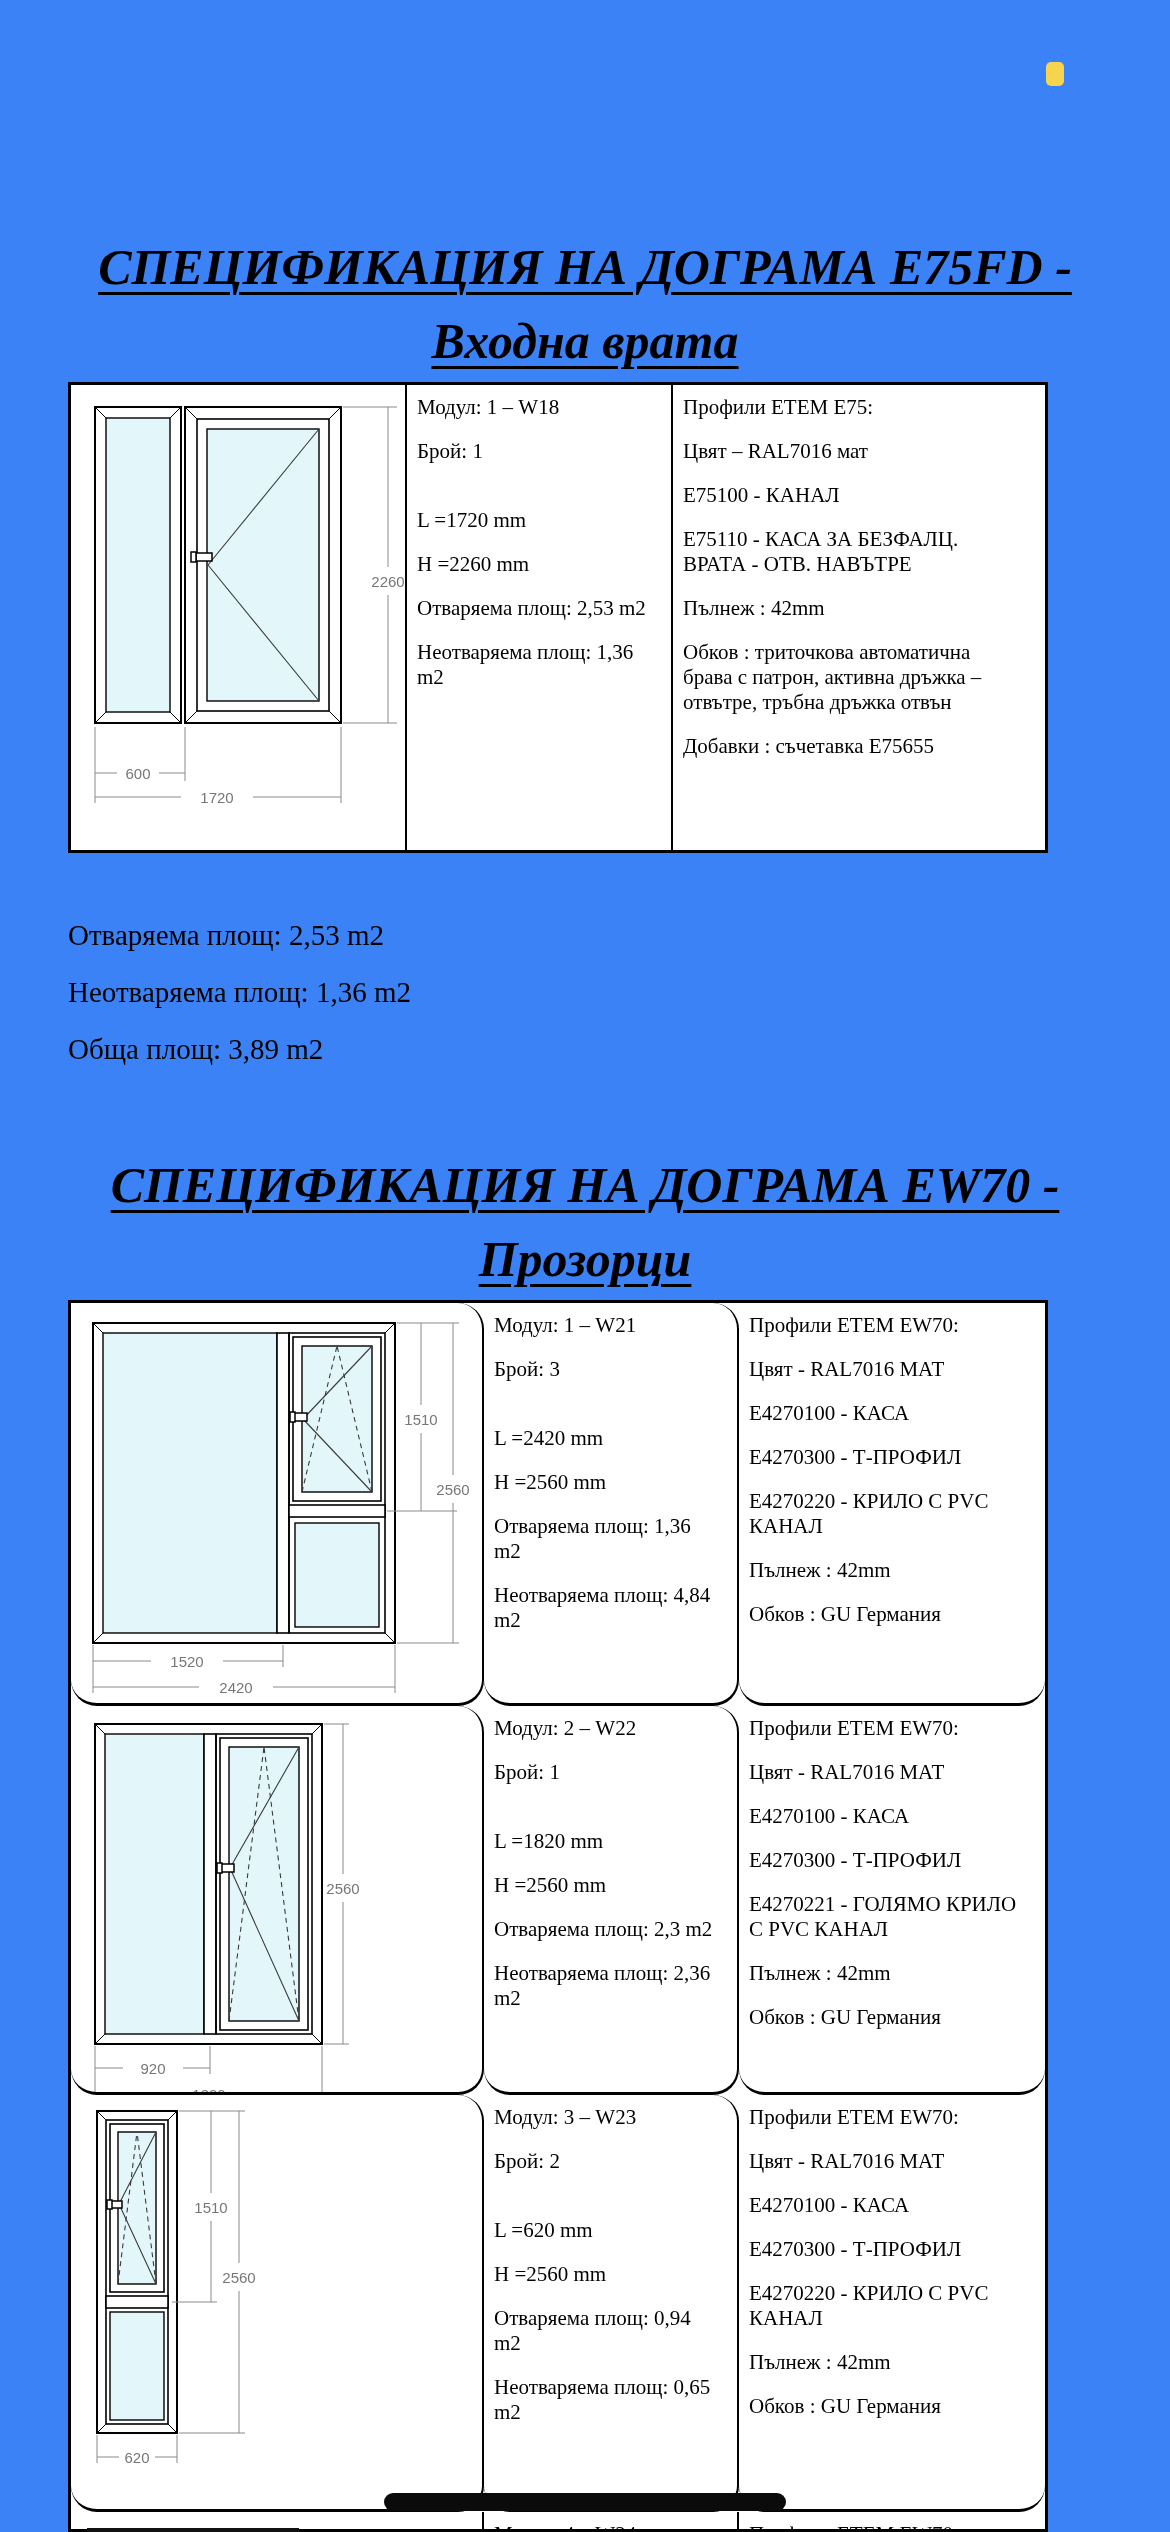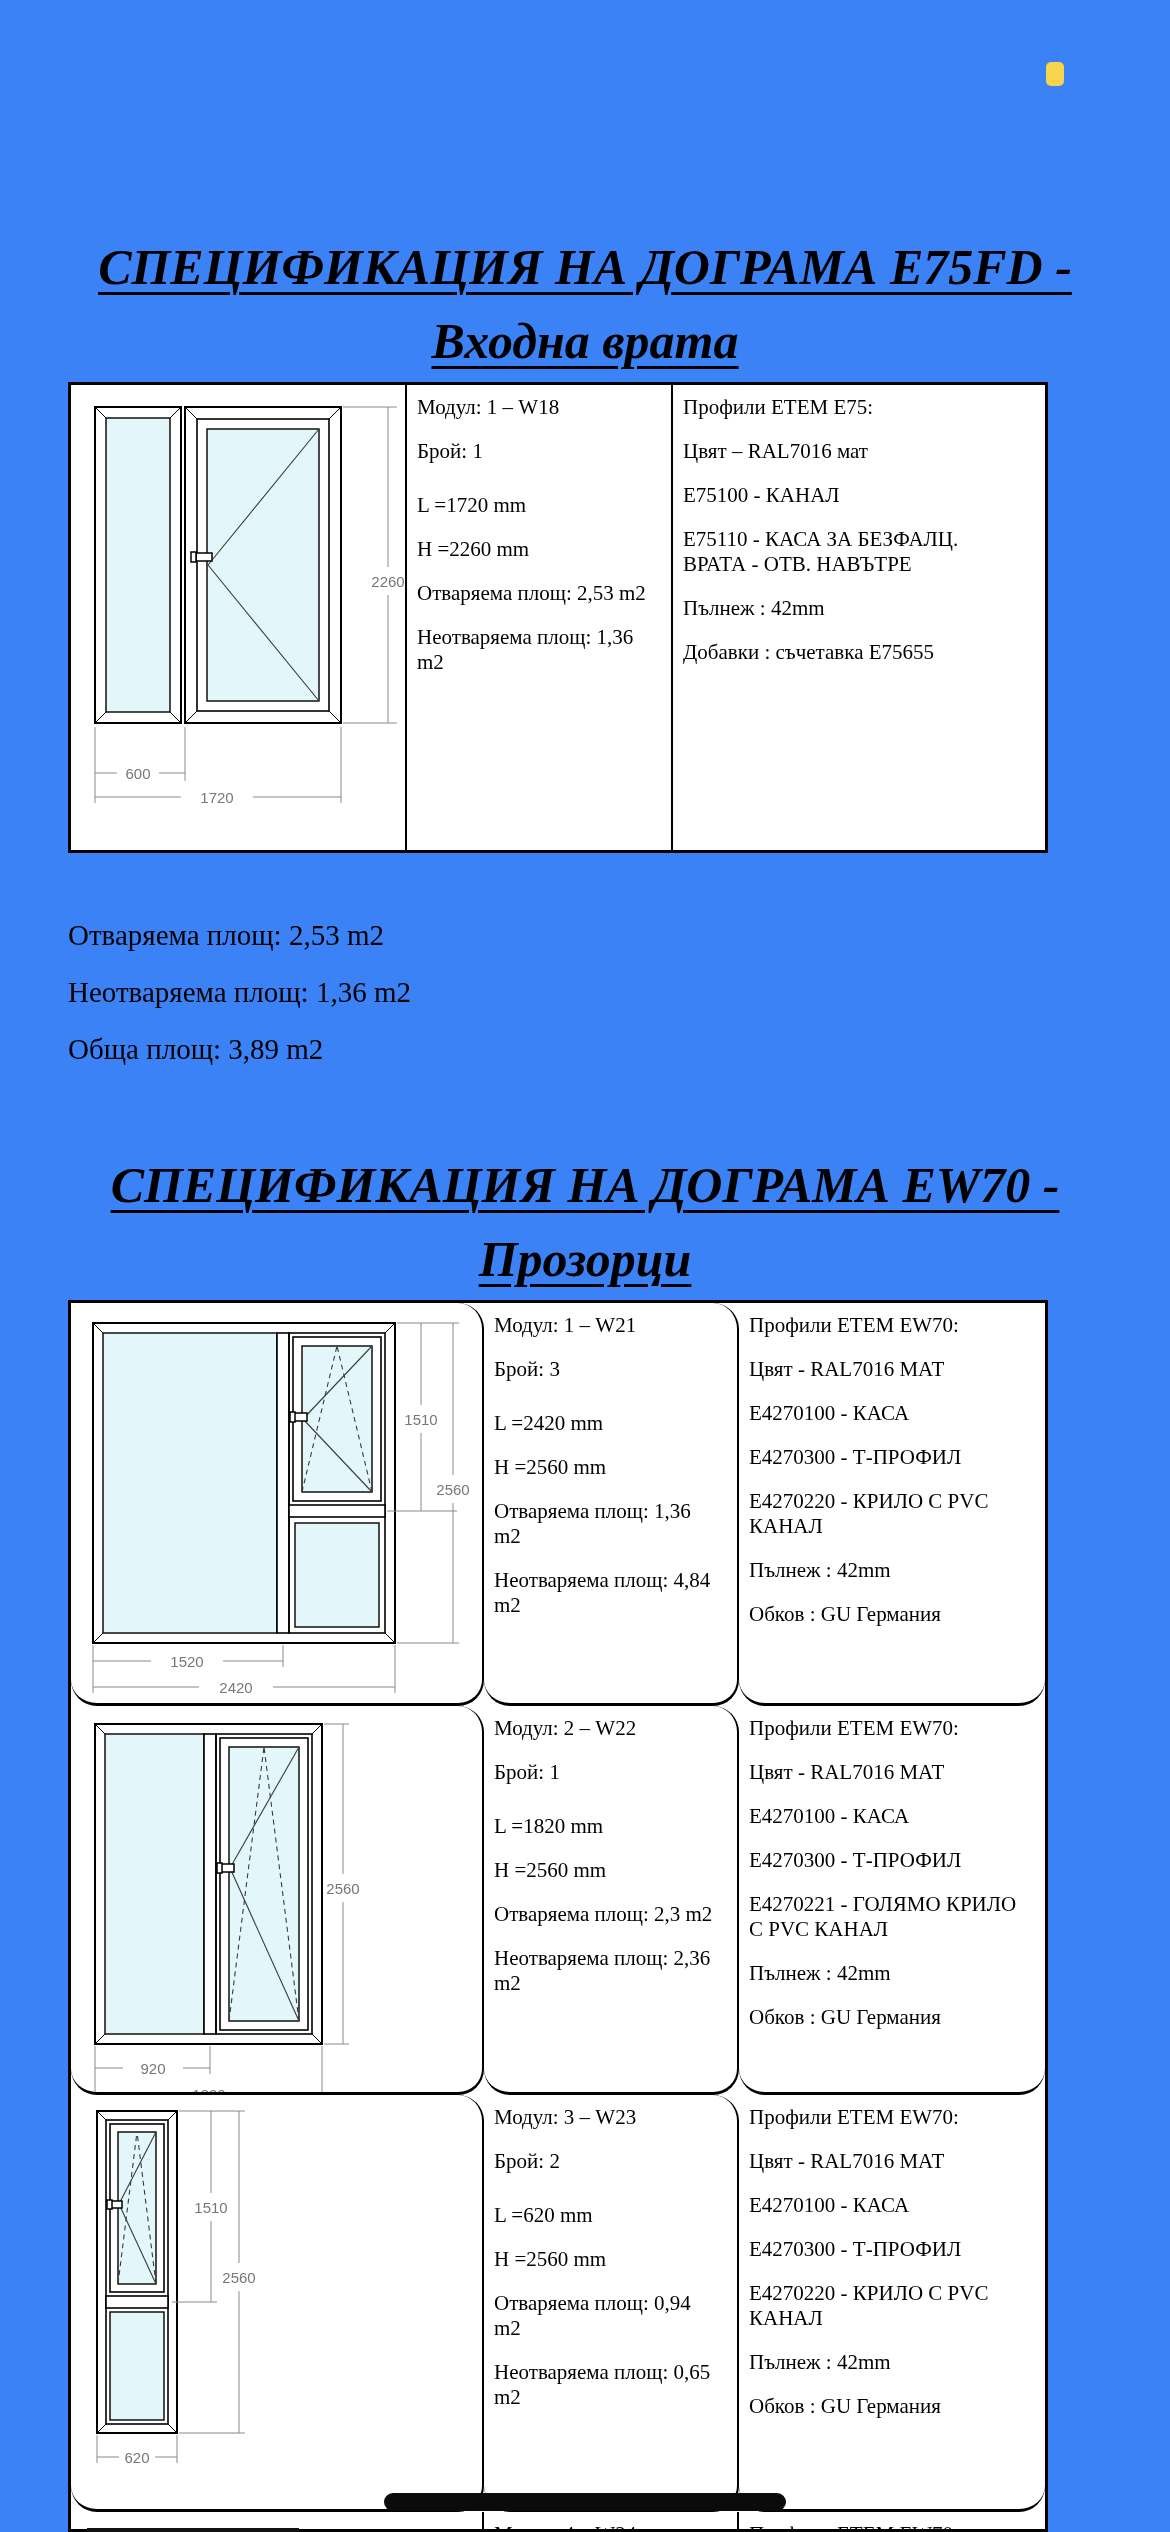--- a/index.html
+++ b/index.html
@@ -19,21 +19,21 @@
               border:3px solid #000;box-sizing:border-box;background:#fff;}
   #table1{top:382px;height:471px;grid-template-columns:336px 266px 372px;grid-template-rows:465px;}
   #table2{top:1300px;height:1232px;grid-template-columns:413px 255px 306px;
           grid-template-rows:403px 389px 417px 1fr;}
 
   .cell{box-sizing:border-box;padding:10px 20px 0 10px;overflow:hidden;}
   .draw-cell{box-sizing:border-box;padding:10px;overflow:hidden;}
   .v{border-right:2px solid #000;}
   .hb{border-bottom:3px solid #000;border-radius:26px;}
   .cell p{margin:0 0 19px 0;font-size:21px;line-height:25px;}
-  .cell .mgap{margin-top:29px;}
+  .cell .mgap{margin-top:44px;}
 
   #summary{position:absolute;left:68px;top:920px;}
   #summary p{margin:0 0 27px 0;font-size:29px;line-height:30px;}
 
   #home-indicator{position:absolute;left:384px;top:2493px;width:402px;height:18px;
                   border-radius:10px;background:#0b0b0b;z-index:9;}
 
   .partial-bar{margin:6px 0 0 6px;width:212px;height:12px;background:#111;}
 
   
@@ -109,20 +109,21 @@
         <p>H =2260 mm</p>
         <p>Отваряема площ: 2,53 m2</p>
         <p>Неотваряема площ: 1,36 m2</p>
       </div>
     <div class="cell">
         <p>Профили ЕТЕМ Е75:</p>
         <p>Цвят – RAL7016 мат</p>
         <p>Е75100 - КАНАЛ</p>
         <p>Е75110 - КАСА ЗА БЕЗФАЛЦ. ВРАТА - ОТВ. НАВЪТРЕ</p>
         <p>Пълнеж : 42mm</p>
+        <p>Обков : триточкова автоматична брава с патрон, активна дръжка – отвътре, тръбна дръжка отвън</p>
         <p>Добавки : съчетавка Е75655</p>
       </div>
   </div>
 
   <div id="summary">
     <p>Отваряема площ:  2,53 m2</p>
     <p>Неотваряема площ:  1,36 m2</p>
     <p>Обща площ: 3,89 m2</p>
   </div>
 

